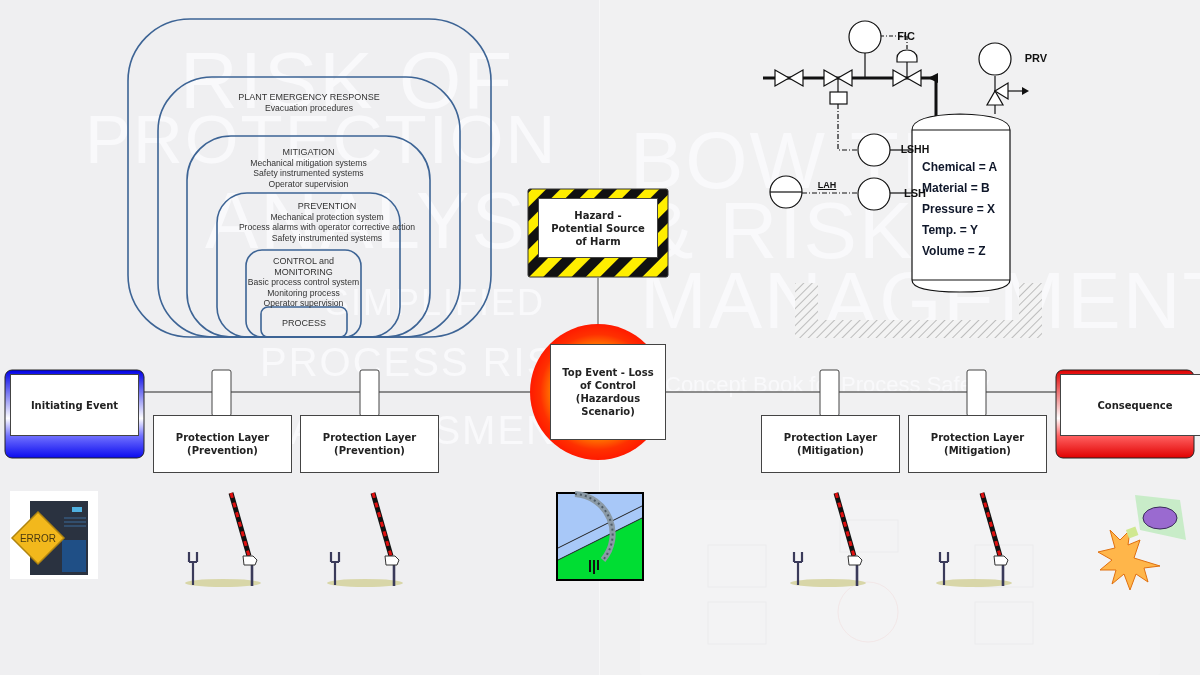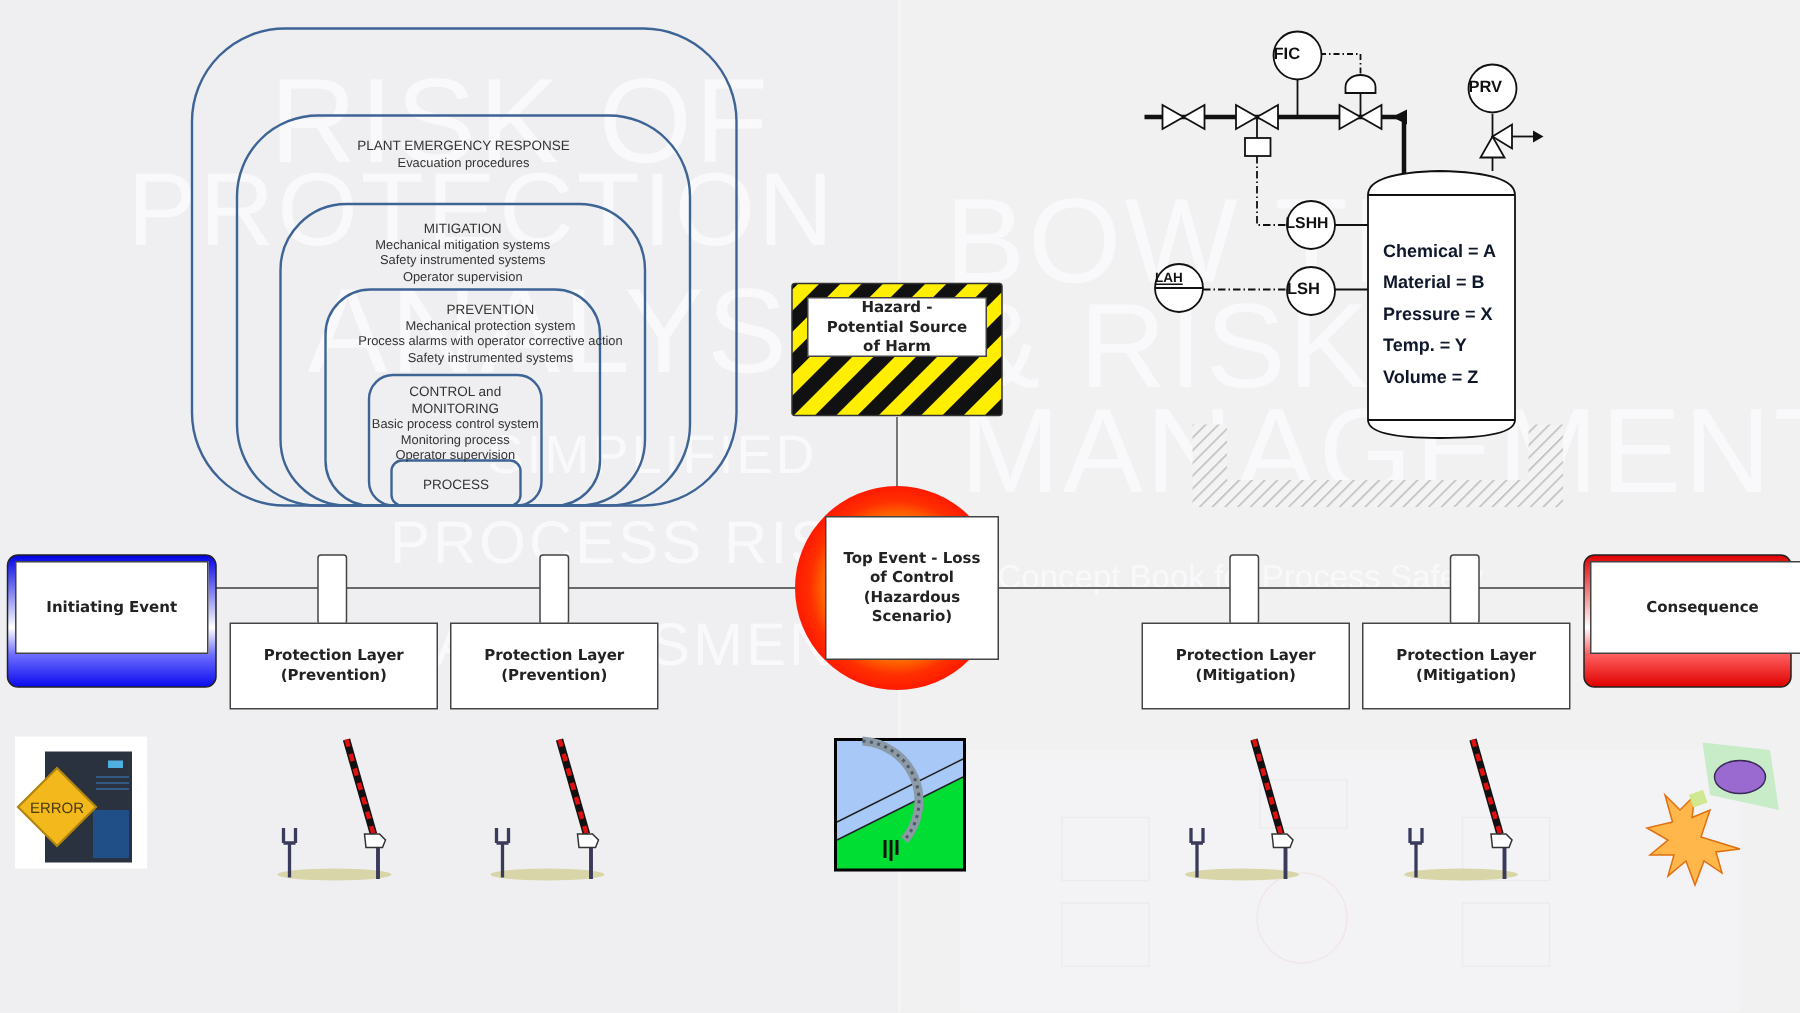--- a/index.html
+++ b/index.html
@@ -7,21 +7,21 @@
          background:#efeff1; font-family:"DejaVu Sans", sans-serif; }
   .half-right { position:absolute; left:600px; top:0; width:600px; height:675px; background:#f1f1f2; }
   .divider { position:absolute; left:599px; top:0; width:1px; height:675px; background:#f7f7f8; }
   .wm { position:absolute; color:#f9f9fb; font-family:"Liberation Sans", sans-serif; font-weight:400; white-space:nowrap; letter-spacing:2px; }
   .lopa-svg, .pid-svg, .main-svg { position:absolute; left:0; top:0; }
   .layer-text { position:absolute; text-align:center; font-family:"Liberation Sans", sans-serif; color:#333; line-height:10.5px; font-size:8.6px; }
   .layer-text .t { font-size:9px; }
   .box { position:absolute; background:#fff; border:1px solid #444; display:flex; align-items:center; justify-content:center; text-align:center;
          font-family:"DejaVu Sans", sans-serif; font-weight:bold; font-size:10px; color:#222; line-height:13px; box-sizing:border-box; }
   .pid-label { position:absolute; font-family:"Liberation Sans", sans-serif; font-weight:bold; font-size:12px; color:#0f172a; }
-  .pid-circ { position:absolute; font-family:"Liberation Sans", sans-serif; font-weight:bold; font-size:11px; color:#111; text-align:left; }
+  .pid-circ { position:absolute; font-family:"Liberation Sans", sans-serif; font-weight:bold; font-size:11px; color:#111; text-align:center;margin-left:41px; }
 </style>
 </head>
 <body>
 
 <div class="half-right"></div>
 <div class="divider"></div>
 
 <div class="wm" style="left:180px;top:35px;font-size:80px;">RISK OF</div>
 <div class="wm" style="left:85px;top:100px;font-size:69px;">PROTECTION</div>
 <div class="wm" style="left:205px;top:175px;font-size:80px;">ANALYSIS</div>
@@ -192,21 +192,21 @@
 
   <rect x="5" y="370" width="139" height="88" rx="7" fill="url(#blueGrad)" stroke="#222" stroke-width="1"></rect>
   <rect x="1056" y="370" width="138" height="88" rx="7" fill="url(#redGrad)" stroke="#222" stroke-width="1"></rect>
 
   <rect x="212" y="370" width="19" height="46" rx="2" fill="#fff" stroke="#444"></rect>
   <rect x="360" y="370" width="19" height="46" rx="2" fill="#fff" stroke="#444"></rect>
   <rect x="820" y="370" width="19" height="46" rx="2" fill="#fff" stroke="#444"></rect>
   <rect x="967" y="370" width="19" height="46" rx="2" fill="#fff" stroke="#444"></rect>
 </svg>
 
-<div class="box" style="left:538px;top:198px;width:120px;height:40px;padding:12px 8px;">Hazard - Potential Source of Harm</div>
+<div class="box" style="left:538px;top:198px;width:120px;height:60px;padding:12px 8px;">Hazard - Potential Source of Harm</div>
 <div class="box" style="left:550px;top:344px;width:116px;height:96px;padding:0 6px;">Top Event - Loss of Control (Hazardous Scenario)</div>
 <div class="box" style="left:10px;top:374px;width:129px;height:62px;">Initiating Event</div>
 <div class="box" style="left:1060px;top:374px;width:150px;height:62px;">Consequence</div>
 <div class="box" style="left:153px;top:415px;width:139px;height:58px;padding:0 20px;">Protection Layer (Prevention)</div>
 <div class="box" style="left:300px;top:415px;width:139px;height:58px;padding:0 20px;">Protection Layer (Prevention)</div>
 <div class="box" style="left:761px;top:415px;width:139px;height:58px;padding:0 20px;">Protection Layer (Mitigation)</div>
 <div class="box" style="left:908px;top:415px;width:139px;height:58px;padding:0 20px;">Protection Layer (Mitigation)</div>
 
 <svg class="main-svg" width="1200" height="675">
 

